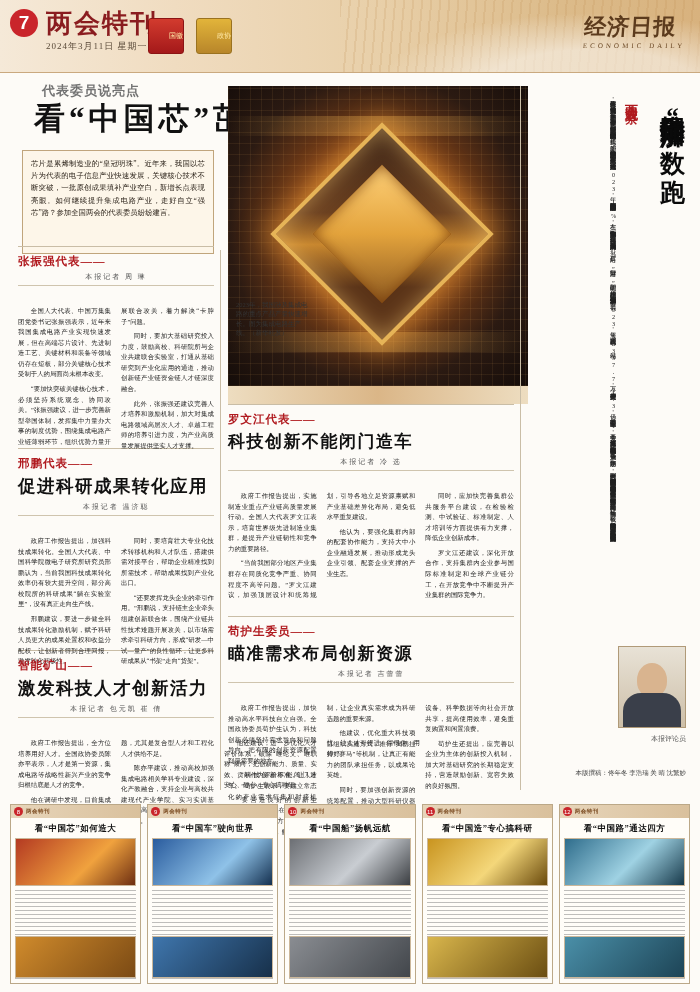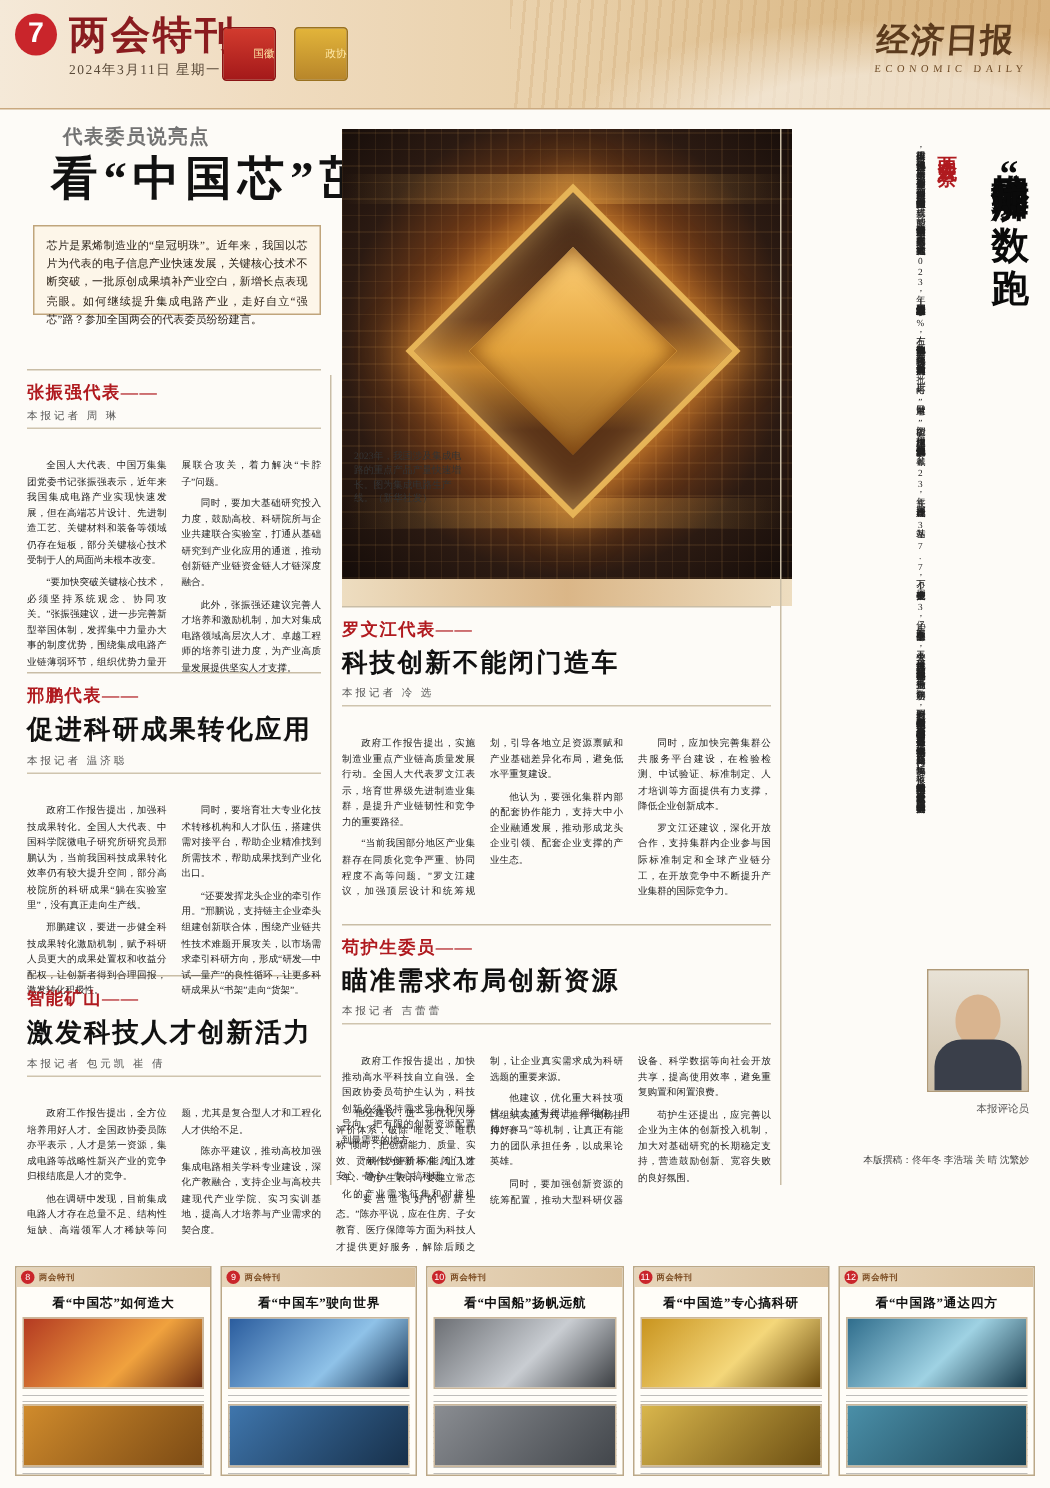--- a/index.html
+++ b/index.html
@@ -142,54 +142,54 @@
   }
   .rb-sign{
     position:absolute;right:6px;bottom:40px;font-size:7px;color:#555;
   }
   .rb-credit{
     position:absolute;right:6px;bottom:6px;left:6px;font-size:6.5px;color:#444;text-align:right;
   }
 
   
   .lead-box{
-    position:absolute;left:22px;top:150px;width:192px;height:60px;
+    position:absolute;left:22px;top:150px;width:192px;height:104px;
     border:1px solid #c0a57c;background:#fdf6e9;
     padding:7px 8px;box-sizing:border-box;
     font-size:7.4px;line-height:1.65;text-align:justify;color:#2a2118;
   }
 
   
   .art{position:absolute;}
   .art .kicker{
     font-size:11.5px;font-weight:bold;color:#b01a1f;letter-spacing:1px;margin-bottom:3px;
   }
   .art .head{
     font-size:17.5px;font-weight:bold;letter-spacing:1.5px;color:#111;margin:0 0 4px 0;
   }
   .art .byline{
-    font-size:7px;color:#555;border-bottom:1px solid #cfc4ae;padding-bottom:3px;margin-bottom:20px;
+    font-size:7px;color:#555;text-align:center;border-bottom:1px solid #cfc4ae;padding-bottom:3px;margin-bottom:20px;
     letter-spacing:2px;
   }
   .art .cols{column-gap:10px;font-size:6.4px;line-height:1.65;text-align:justify;color:#222;}
   .art .cols p{margin:0 0 4px 0;text-indent:2em;}
 
   .rule-h{position:absolute;background:#c9bda6;height:1px;}
   .rule-v{position:absolute;background:#c9bda6;width:1px;}
 
   
   .art2 .head{font-size:17px;}
 
   
   .strip{
     position:absolute;left:10px;right:10px;bottom:8px;height:180px;
     display:flex;gap:6px;
   }
   .thumb{
-    flex:1;border:1px solid #bba888;background:#fffdf8;position:relative;overflow:hidden;margin-top:40px;
+    flex:1;border:1px solid #bba888;background:#fffdf8;position:relative;overflow:hidden;
   }
   .thumb .t-top{
     height:13px;background:linear-gradient(90deg,#e7d5ba,#d9c09c);
     display:flex;align-items:center;gap:3px;padding:0 3px;box-sizing:border-box;
   }
   .thumb .t-num{
     width:9px;height:9px;border-radius:50%;background:#c9252b;color:#fff;font-size:6px;
     display:flex;align-items:center;justify-content:center;font-family:"Liberation Sans",sans-serif;
   }
   .thumb .t-lab{font-size:5.5px;color:#7a4a20;font-weight:bold;letter-spacing:.5px;}

